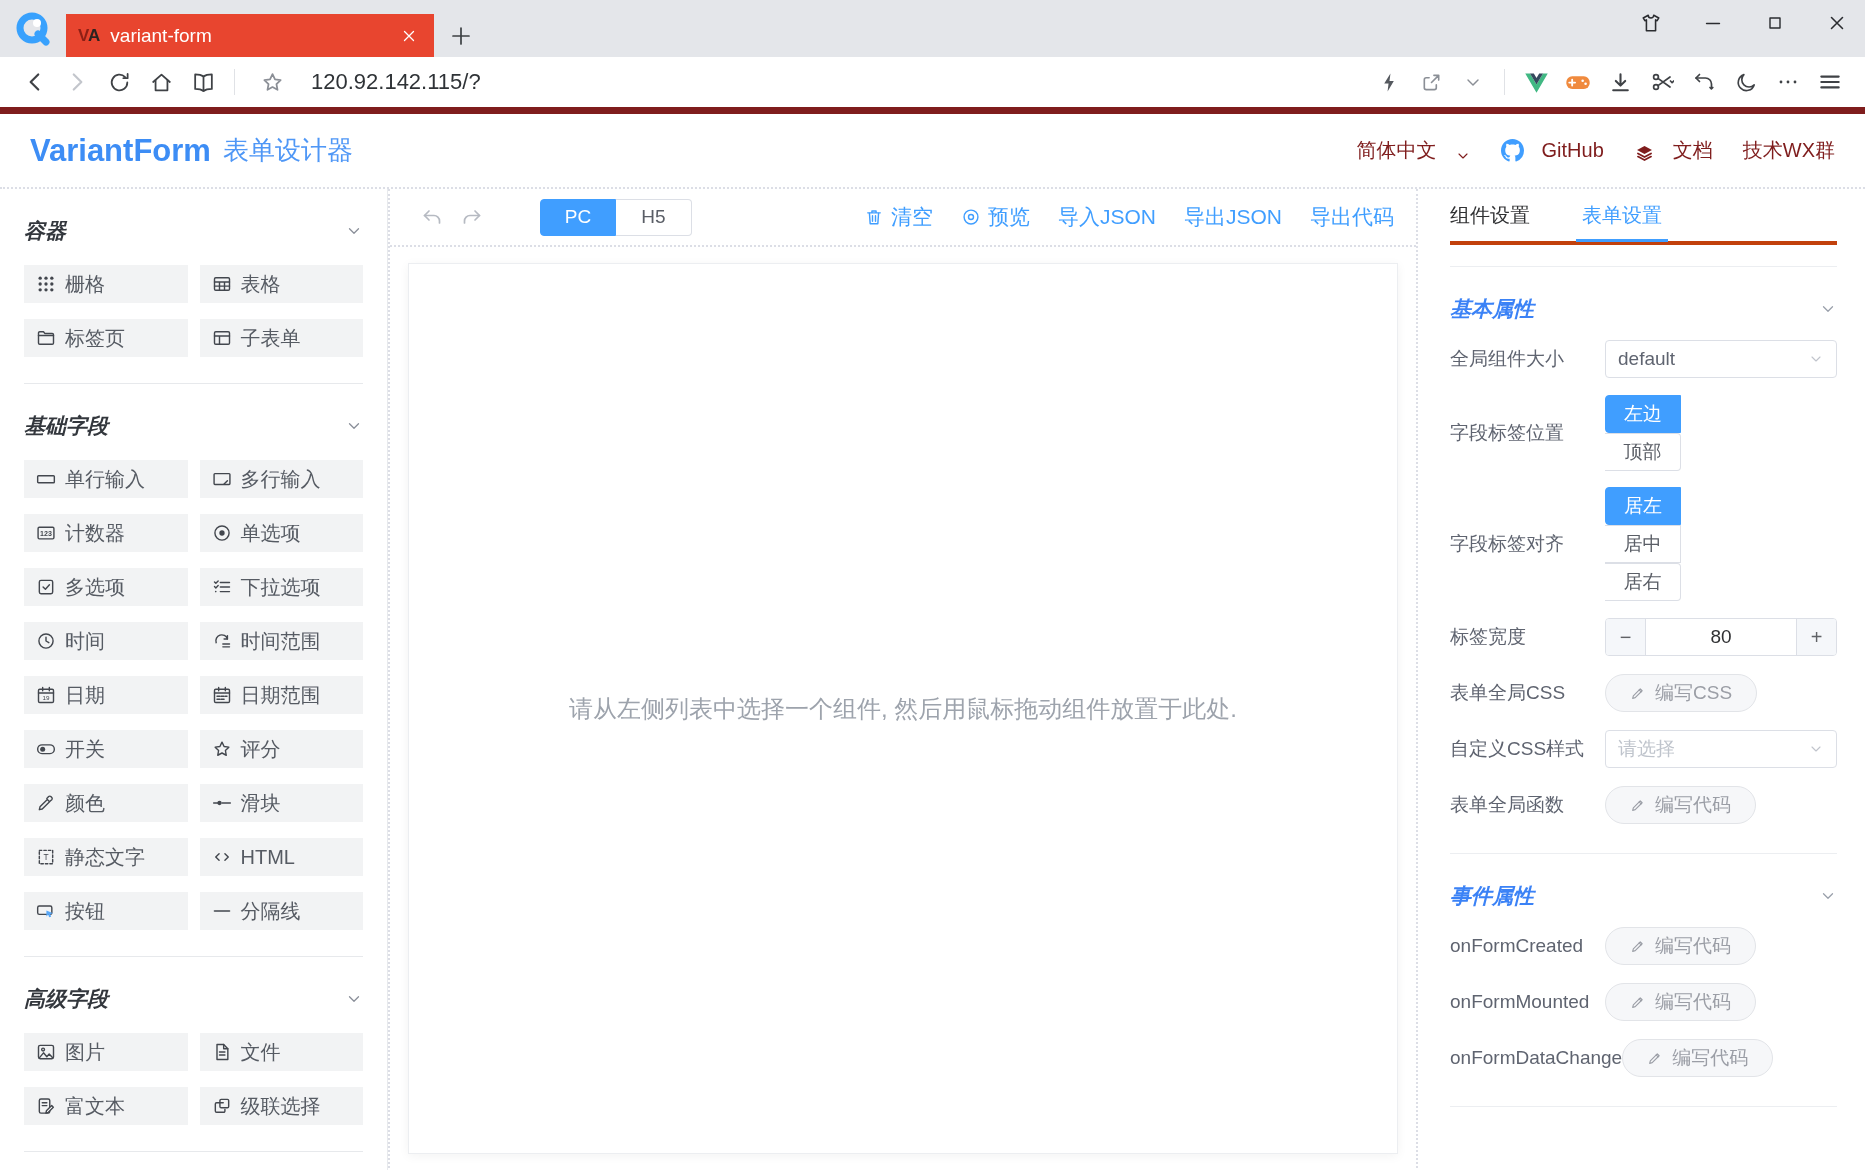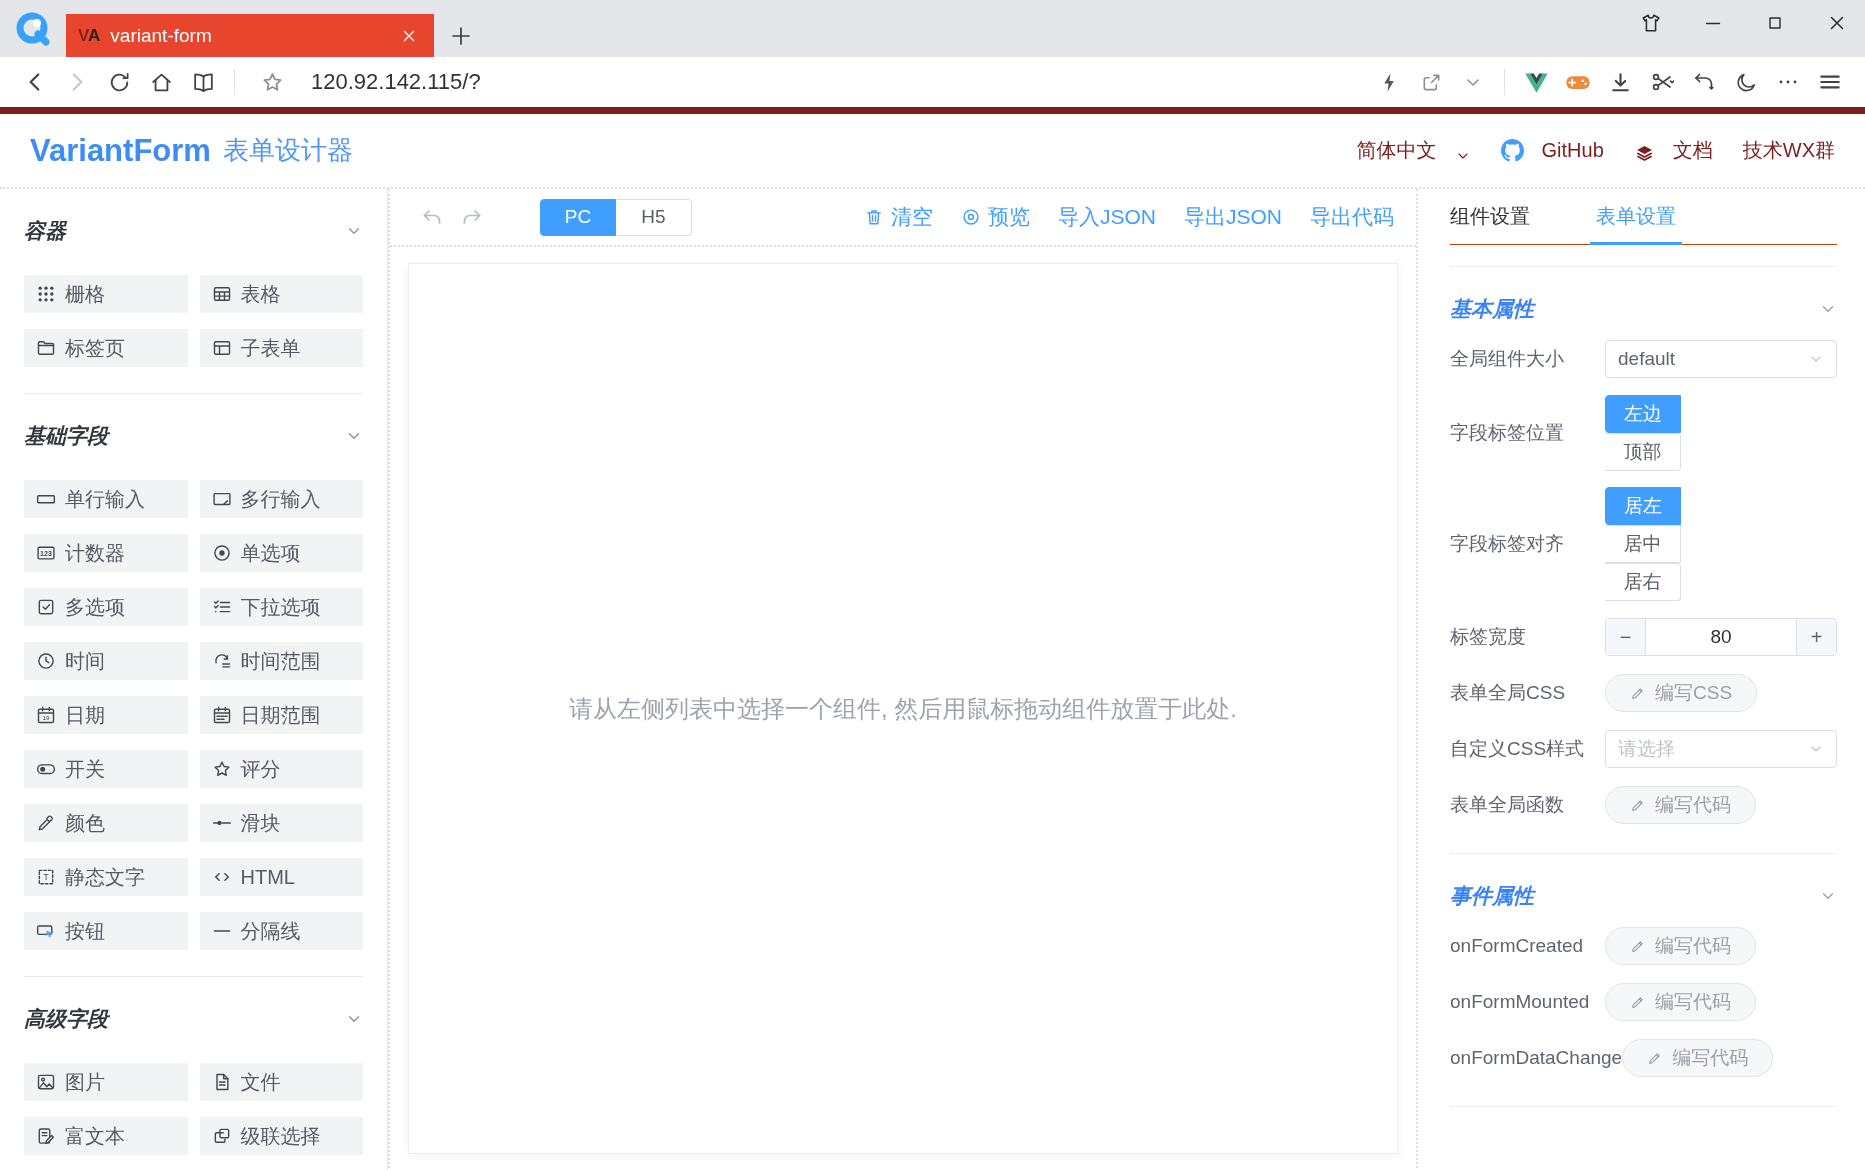--- a/index.html
+++ b/index.html
@@ -33,21 +33,21 @@
   .hlink { display:flex; align-items:flex-end; gap:18px; color:#7f1d1d; font-size:20px; cursor:pointer; }
 
   
   .main { height:985px; display:flex; border-top:2px dotted #dcdee6; }
 
   
   .palette { width:388px; flex:none; border-right:1px solid #e8eaed; padding:0 24px; overflow:hidden; background:#fff; }
   .sec-head { display:flex; align-items:center; padding-top:28px; }
   .sec-title { font-size:21px; font-weight:bold; font-style:italic; color:#33373d; }
   .sec-chevron { margin-left:auto; color:#8a8f99; display:flex; }
-  .items { display:grid; grid-template-columns:1fr 1fr; gap:16px 12px; margin-top:30px; }
+  .items { display:grid; grid-template-columns:1fr 1fr; gap:16px 12px; margin-top:20px; }
   .pal-item { height:38px; background:#f2f3f4; display:flex; align-items:center; padding:0 12px; font-size:20px; color:#565b63; cursor:grab; white-space:nowrap; }
   .pal-item .ic { display:flex; align-items:center; margin-right:9px; color:#43474e; flex:none; }
   .pal-divider { border-top:1px solid #e7e9ec; margin-top:26px; }
 
   
   .center { flex:1; display:flex; flex-direction:column; border-left:2px dotted #dcdee6; border-right:2px dotted #dcdee6; background:#fff; min-width:0; }
   .toolbar { height:56px; display:flex; align-items:center; padding:0 22px; flex:none; }
   .tb-ic { width:40px; height:40px; display:flex; align-items:center; justify-content:center; color:#b6bac2; cursor:pointer; }
   .device-tabs { display:flex; margin-left:48px; }
   .dev-btn { width:76px; height:37px; display:flex; align-items:center; justify-content:center; font-size:19px; border:1px solid #dcdfe6; background:#fff; color:#5a5e66; cursor:pointer; }
@@ -55,21 +55,21 @@
   .dev-btn:last-child { border-radius:0 4px 4px 0; border-left:none; }
   .dev-btn.active { background:#409eff; border-color:#409eff; color:#fff; }
   .tb-actions { margin-left:auto; display:flex; align-items:center; gap:28px; }
   .tb-link { display:flex; align-items:center; gap:7px; color:#409eff; font-size:21px; cursor:pointer; white-space:nowrap; }
   .canvas-area { flex:1; border-top:2px dotted #dcdee6; padding:16px 18px 18px; display:flex; min-height:0; }
   .canvas { flex:1; background:#fff; border:1px solid #eceef1; box-shadow:0 2px 10px rgba(0,0,0,.05); display:flex; align-items:center; justify-content:center; }
   .canvas-tip { font-size:24px; color:#9da3ac; }
 
   
   .settings { width:447px; flex:none; padding:0 28px 0 32px; background:#fff; overflow:hidden; }
-  .set-tabs { display:flex; gap:66px; height:56px; align-items:center; border-bottom:1px solid #c2410c; }
+  .set-tabs { display:flex; gap:52px; height:56px; align-items:center; border-bottom:4px solid #c2410c; }
   .set-tab { font-size:20px; color:#303133; cursor:pointer; position:relative; height:100%; display:flex; align-items:center; }
   .set-tab.active { color:#409eff; }
   .set-tab.active::after { content:""; position:absolute; left:-6px; right:-6px; bottom:-1px; height:3px; background:#409eff; }
   .set-gap { height:22px; border-bottom:1px solid #eceef1; }
   .prop-head { display:flex; align-items:center; margin-top:28px; }
   .prop-title { font-size:21px; font-weight:bold; font-style:italic; color:#3b82f6; }
   .prop-chevron { margin-left:auto; color:#9aa0ab; display:flex; }
   .field-row { display:flex; align-items:center; margin-top:16px; min-height:40px; }
   .f-label { font-size:19px; color:#5f6470; white-space:nowrap; }
   .f-ctrl { margin-left:auto; width:232px; display:flex; align-items:center; flex:none; }

